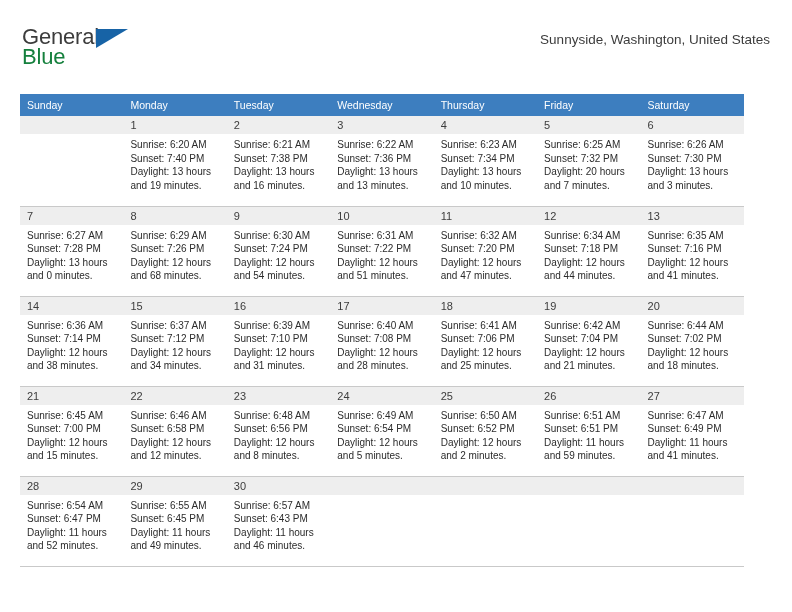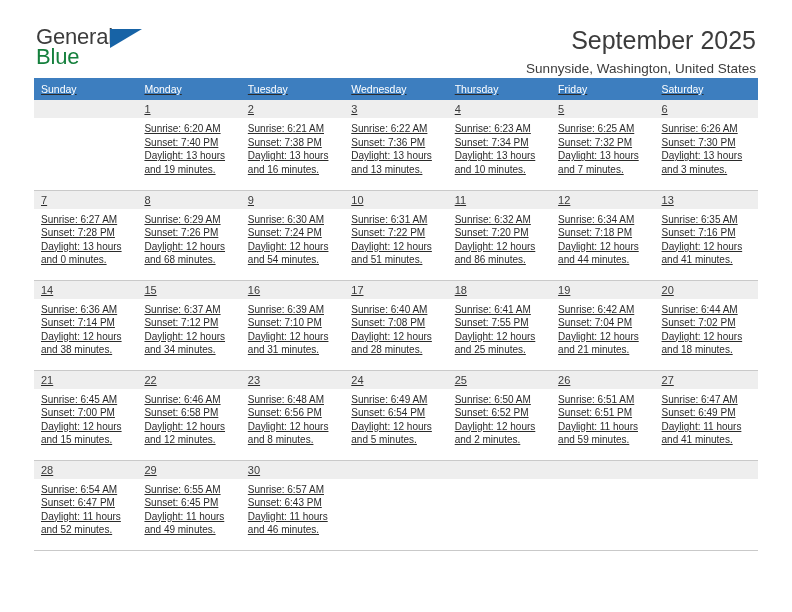--- a/index.html
+++ b/index.html
@@ -13,21 +13,21 @@
     height: 612px;
     font-family: "Liberation Sans", sans-serif;
     color: #2b2b2b;
     overflow: hidden;
   }
   .page {
     position: relative;
     width: 792px;
     height: 612px;
     box-sizing: border-box;
-    padding: 0 34px;
+    padding: 0 20px;
   }
 
   
   .masthead {
     display: flex;
     align-items: flex-start;
     justify-content: space-between;
     padding-top: 26px;
     height: 72px;
     box-sizing: border-box;
@@ -77,25 +77,24 @@
   .cal-subtitle {
     font-size: 13.5px;
     color: #3c3c3c;
     line-height: 18px;
     margin: 5px 0 16px 0;
     white-space: nowrap;
   }
 
   
   .calendar {
-    margin-top: 6px;
+    margin-top: 22px;
     width: 724px;
     border-collapse: collapse;
     table-layout: fixed;
-    text-decoration: underline;
   }
   .calendar th {
     background: #3d7ebf;
     color: #ffffff;
     font-size: 10.5px;
     font-weight: normal;
     text-align: left;
     padding: 5px 0 5px 7px;
     height: 20px;
     box-sizing: border-box;
@@ -149,21 +148,20 @@
 
   <div class="masthead">
 
     <div class="brand">
       <span class="brand-general">General</span>
       <span class="brand-flag"></span>
       <span class="brand-blue">Blue</span>
     </div>
 
     <div class="titleblock">
-      <h1 class="cal-title">September 2025</h1>
       <p class="cal-subtitle">Sunnyside, Washington, United States</p>
     </div>
 
   </div>
 
   <table class="calendar">
     <thead>
       <tr>
         <th>Sunday</th>
         <th>Monday</th>
@@ -220,21 +218,21 @@
                 <div class="wrapline">Daylight: 13 hours and 10 minutes.</div>
               </div>
             </div>
           </td>
           <td>
             <div class="daycell">
               <div class="daynum">5</div>
               <div class="info">
                 <div>Sunrise: 6:25 AM</div>
                 <div>Sunset: 7:32 PM</div>
-                <div class="wrapline">Daylight: 13 hours and 7 minutes.</div>
+                <div class="wrapline">Daylight: 20 hours and 7 minutes.</div>
               </div>
             </div>
           </td>
           <td>
             <div class="daycell">
               <div class="daynum">6</div>
               <div class="info">
                 <div>Sunrise: 6:26 AM</div>
                 <div>Sunset: 7:30 PM</div>
                 <div class="wrapline">Daylight: 13 hours and 3 minutes.</div>
@@ -282,21 +280,21 @@
                 <div class="wrapline">Daylight: 12 hours and 51 minutes.</div>
               </div>
             </div>
           </td>
           <td>
             <div class="daycell">
               <div class="daynum">11</div>
               <div class="info">
                 <div>Sunrise: 6:32 AM</div>
                 <div>Sunset: 7:20 PM</div>
-                <div class="wrapline">Daylight: 12 hours and 86 minutes.</div>
+                <div class="wrapline">Daylight: 12 hours and 47 minutes.</div>
               </div>
             </div>
           </td>
           <td>
             <div class="daycell">
               <div class="daynum">12</div>
               <div class="info">
                 <div>Sunrise: 6:34 AM</div>
                 <div>Sunset: 7:18 PM</div>
                 <div class="wrapline">Daylight: 12 hours and 44 minutes.</div>
@@ -353,21 +351,21 @@
                 <div>Sunset: 7:08 PM</div>
                 <div class="wrapline">Daylight: 12 hours and 28 minutes.</div>
               </div>
             </div>
           </td>
           <td>
             <div class="daycell">
               <div class="daynum">18</div>
               <div class="info">
                 <div>Sunrise: 6:41 AM</div>
-                <div>Sunset: 7:55 PM</div>
+                <div>Sunset: 7:06 PM</div>
                 <div class="wrapline">Daylight: 12 hours and 25 minutes.</div>
               </div>
             </div>
           </td>
           <td>
             <div class="daycell">
               <div class="daynum">19</div>
               <div class="info">
                 <div>Sunrise: 6:42 AM</div>
                 <div>Sunset: 7:04 PM</div>

